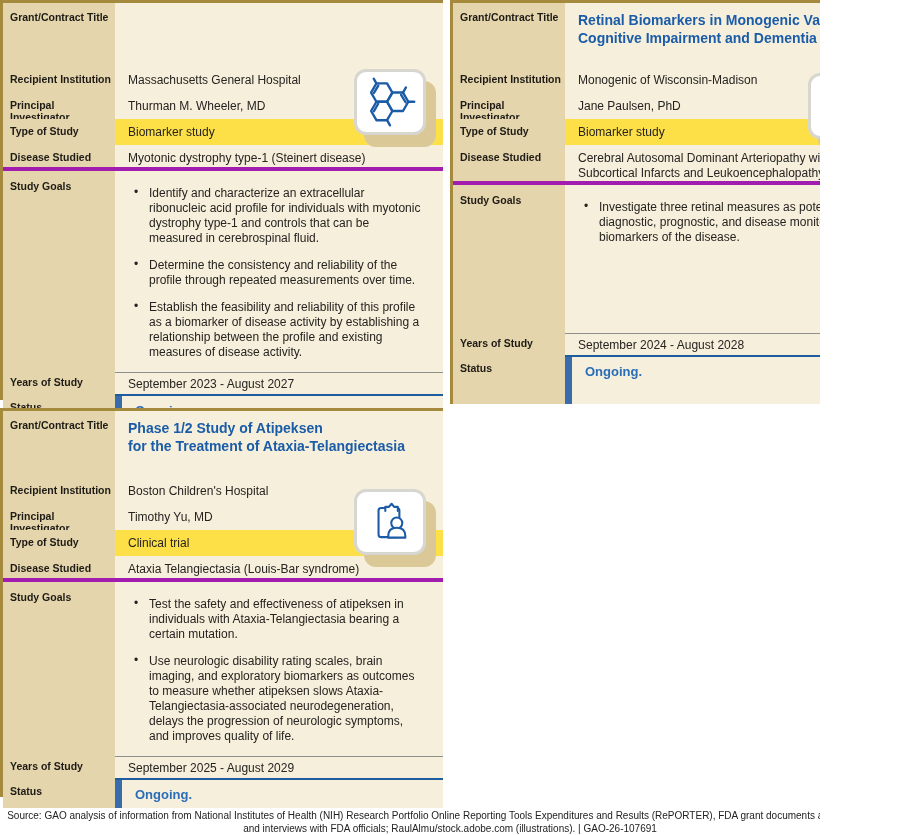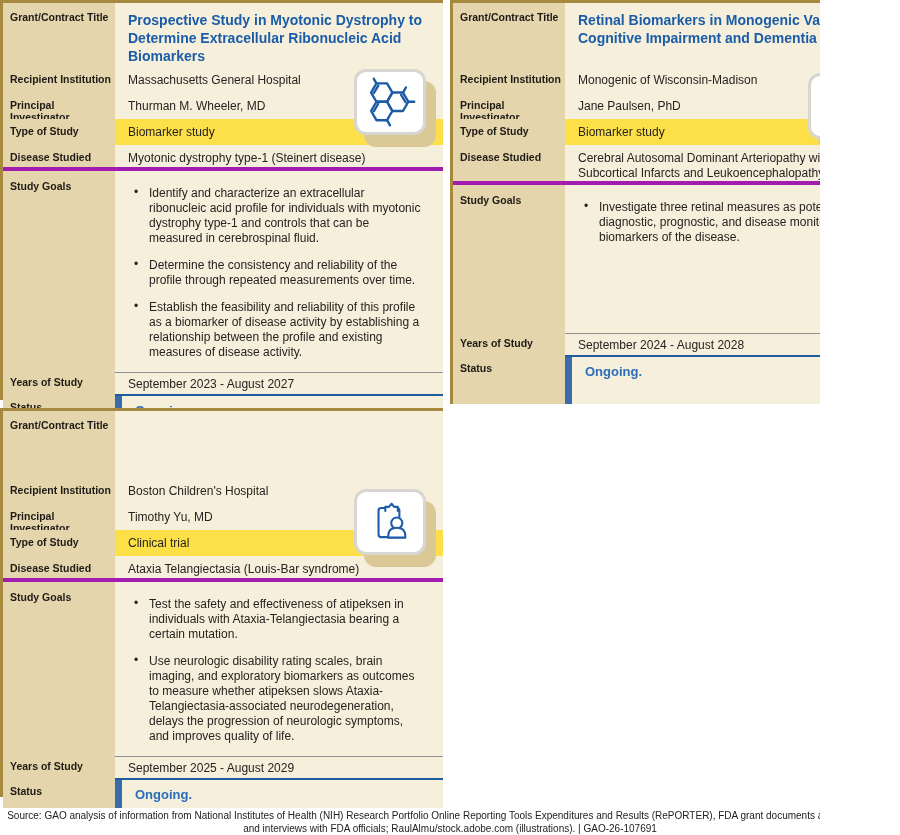--- a/index.html
+++ b/index.html
@@ -81,25 +81,20 @@
   }
 </style>
 </head>
 <body>
 
 <div class="canvas">
 
   <div class="card card--1">
     <div class="row r-title">
       <div class="lab">Grant/Contract Title</div>
-      <div class="val">
-          <div class="title-text">Prospective Study in Myotonic Dystrophy to
-Determine Extracellular Ribonucleic Acid
-Biomarkers</div>
-        </div>
     </div>
     <div class="row r-recipient">
       <div class="lab">Recipient Institution</div>
       <div class="val">Massachusetts General Hospital</div>
     </div>
     <div class="row r-pi">
       <div class="lab">Principal Investigator</div>
       <div class="val">Thurman M. Wheeler, MD</div>
     </div>
     <div class="row r-type">
@@ -208,20 +203,24 @@
           <path d="M38.5,21.8 L43.5,21.8"></path>
           <path d="M20.5,37.4 L23,41.7"></path>
         </svg>
       </div>
     </div>
   </div>
 
   <div class="card card--3">
     <div class="row r-title">
       <div class="lab">Grant/Contract Title</div>
+      <div class="val">
+          <div class="title-text">Phase 1/2 Study of Atipeksen
+for the Treatment of Ataxia-Telangiectasia</div>
+        </div>
     </div>
     <div class="row r-recipient">
       <div class="lab">Recipient Institution</div>
       <div class="val">Boston Children's Hospital</div>
     </div>
     <div class="row r-pi">
       <div class="lab">Principal Investigator</div>
       <div class="val">Timothy Yu, MD</div>
     </div>
     <div class="row r-type">

